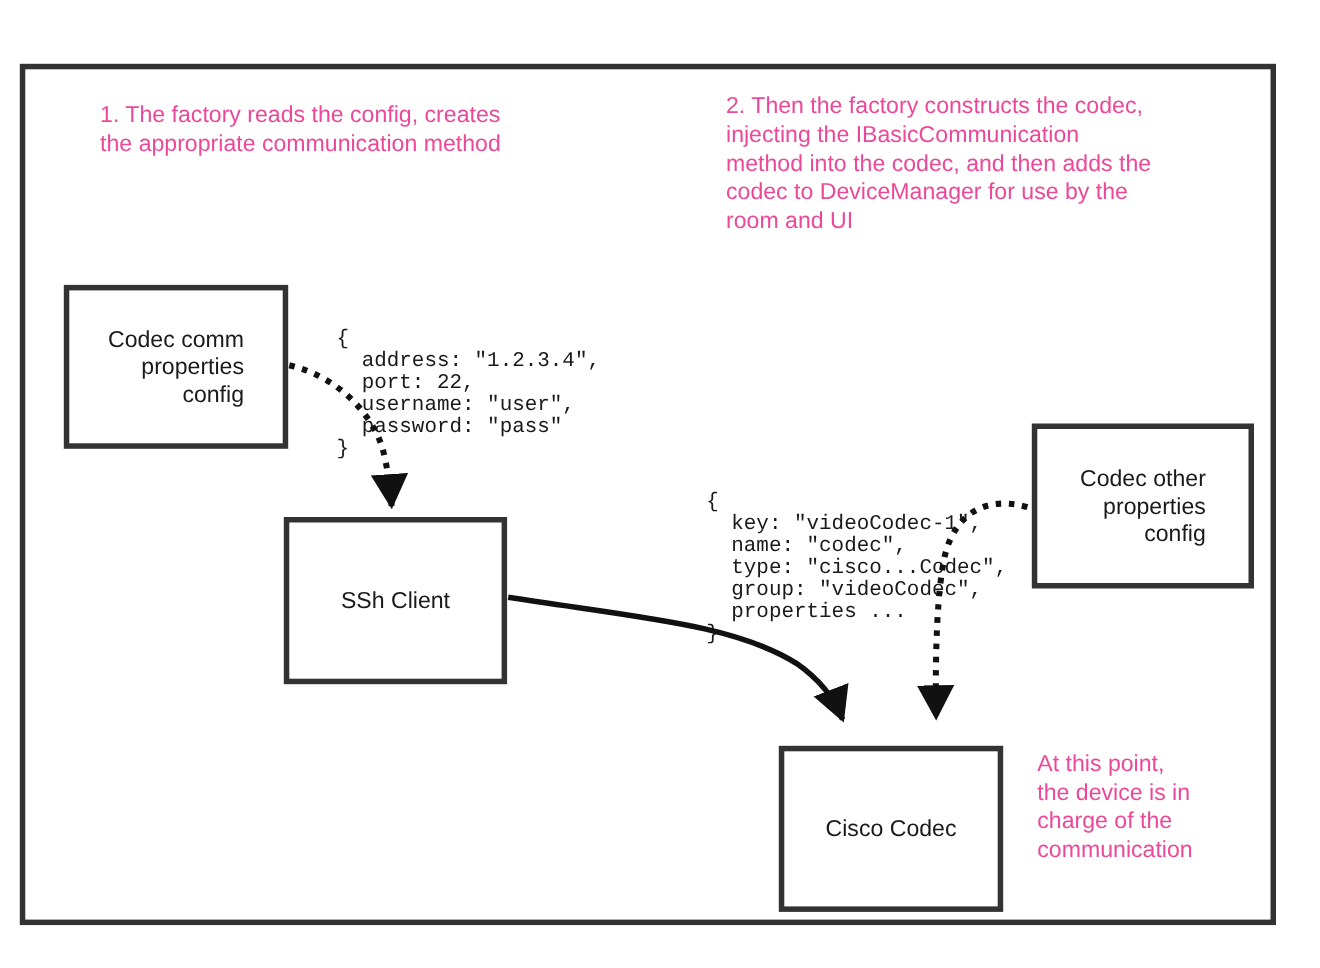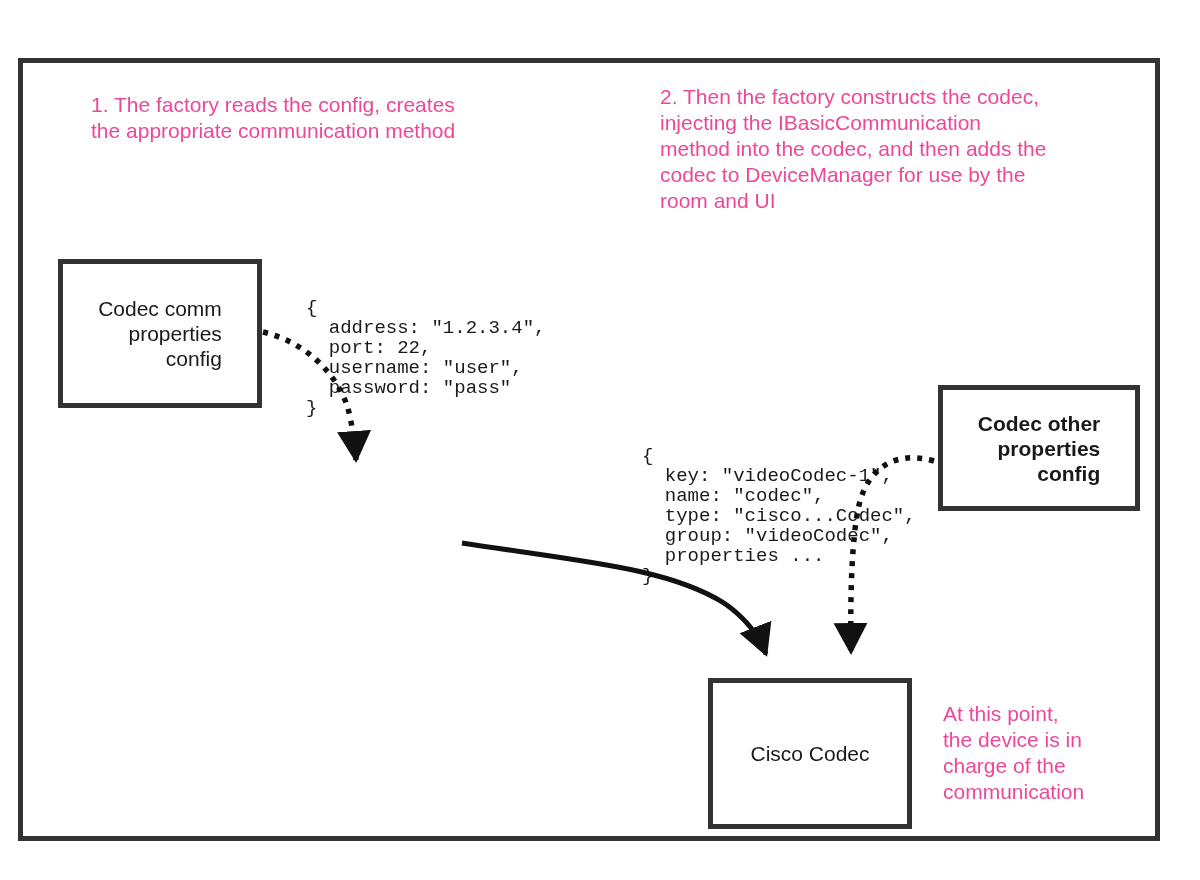--- a/index.html
+++ b/index.html
@@ -28,38 +28,38 @@
   }
   .note {
     position: absolute;
     font-size: 21px;
     line-height: 26px;
     white-space: pre-line;
     color: #ec4899;
   }
   .note-1 { left: 91px; top: 92px;  width: 440px; }
   .note-2 { left: 660px; top: 84px; width: 480px; }
-  .note-3 { left: 943px; top: 701px; width: 220px; }
+  .note-3 { left: 943px; top: 682px; width: 220px; }
   .dbox {
     position: absolute;
     border: 5px solid #333333;
     box-sizing: border-box;
     background: #ffffff;
     display: flex;
     align-items: center;
     justify-content: center;
     text-align: right;
     font-size: 21px;
     line-height: 25px;
     white-space: pre-line;
     z-index: 2;
   }
   .box-codec-comm  { left: 58px;  top: 259px; width: 204px; height: 149px; }
   .box-ssh-client  { left: 258px; top: 470px; width: 203px; height: 152px; }
-  .box-codec-other { left: 938px; top: 385px; width: 202px; height: 126px; font-weight: bold; }
+  .box-codec-other { left: 938px; top: 385px; width: 202px; height: 150px; }
   .box-cisco-codec { left: 708px; top: 678px; width: 204px; height: 151px; }
   .code {
     position: absolute;
     font-family: "Liberation Mono", "DejaVu Sans Mono", monospace;
     font-size: 19px;
     line-height: 20px;
     white-space: pre;
     color: #1a1a1a;
     z-index: 1;
   }
@@ -94,20 +94,23 @@
 the device is in
 charge of the
 communication</div>
 
   <div class="dbox box-codec-comm">
     <span>Codec comm
 properties
 config</span>
   </div>
 
+  <div class="dbox box-ssh-client">
+    <span>SSh Client</span>
+  </div>
 
   <div class="dbox box-codec-other">
     <span>Codec other
 properties
 config</span>
   </div>
 
   <div class="dbox box-cisco-codec">
     <span>Cisco Codec</span>
   </div>

